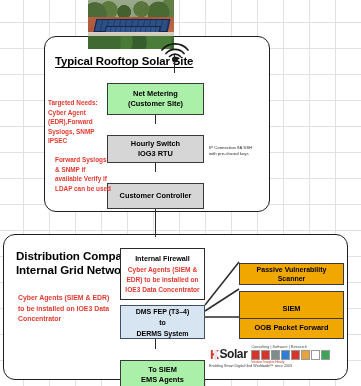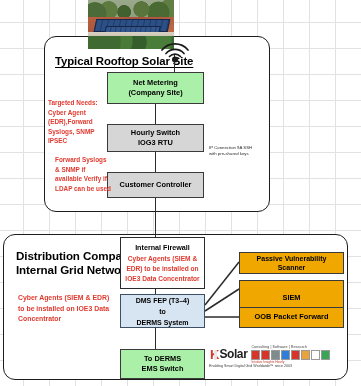--- a/index.html
+++ b/index.html
@@ -56,20 +56,21 @@
     position: absolute;
     box-sizing: border-box;
     display: flex;
     flex-direction: column;
     align-items: center;
     justify-content: center;
     text-align: center;
     font-weight: bold;
     line-height: 10.5px;
     z-index: 6;
+    margin-top: 11px;
   }
   .node span { display: block; }
 
   .node.green  { background: #aaf0a8; border: 1.2px solid #3a3a3a; color: #000; }
   .node.grey   { background: #d6d6d6; border: 1.2px solid #3a3a3a; color: #000; }
   .node.blue   { background: #d7e4f2; border: 1.2px solid #3f4f66; color: #000; }
   .node.orange { background: #f0a800; border: 1.3px solid #3a3a3a; color: #000; }
   .node.white  { background: #ffffff; border: 1.2px solid #2b2b2b; color: #000; }
 
   
@@ -257,21 +258,21 @@
 
   <svg id="wifi" viewBox="0 0 34 34">
     <path d="M4 16 A17 17 0 0 1 30 16" stroke="#1a1a1a" stroke-width="1.7" fill="none" stroke-linecap="round"></path>
     <path d="M8 19.5 A12 12 0 0 1 26 19.5" stroke="#1a1a1a" stroke-width="1.7" fill="none" stroke-linecap="round"></path>
     <path d="M11.5 22.5 A7.5 7.5 0 0 1 22.5 22.5" stroke="#1a1a1a" stroke-width="1.7" fill="none" stroke-linecap="round"></path>
     <circle cx="17" cy="25.5" r="3" fill="#1a1a1a"></circle>
   </svg>
 
   <div class="node green" id="node-net-metering">
     <span>Net Metering</span>
-    <span>(Company Site)</span>
+    <span>(Customer Site)</span>
   </div>
 
   <div class="node grey" id="node-secure-switch">
     <span>Hourly Switch</span>
     <span>IOG3 RTU</span>
   </div>
 
   <div class="node grey" id="node-customer-ctrl">
     <span>Customer Controller</span>
   </div>
@@ -292,22 +293,22 @@
     <span class="fw-red">Cyber Agents (SIEM &amp; EDR) to be installed on IOE3 Data Concentrator</span>
   </div>
 
   <div class="node blue" id="node-dms-fep">
     <span>DMS FEP (T3–4)</span>
     <span>to</span>
     <span>DERMS System</span>
   </div>
 
   <div class="node green" id="node-ems">
-    <span>To DERMS</span>
-    <span>EMS Switch</span>
+    <span>To SIEM</span>
+    <span>EMS Agents</span>
   </div>
 
   <div class="node orange" id="node-pvs">
     <span>Passive Vulnerability</span>
     <span>Scanner</span>
   </div>
 
   <div class="node orange" id="node-siem">
     <span>SIEM</span>
   </div>

